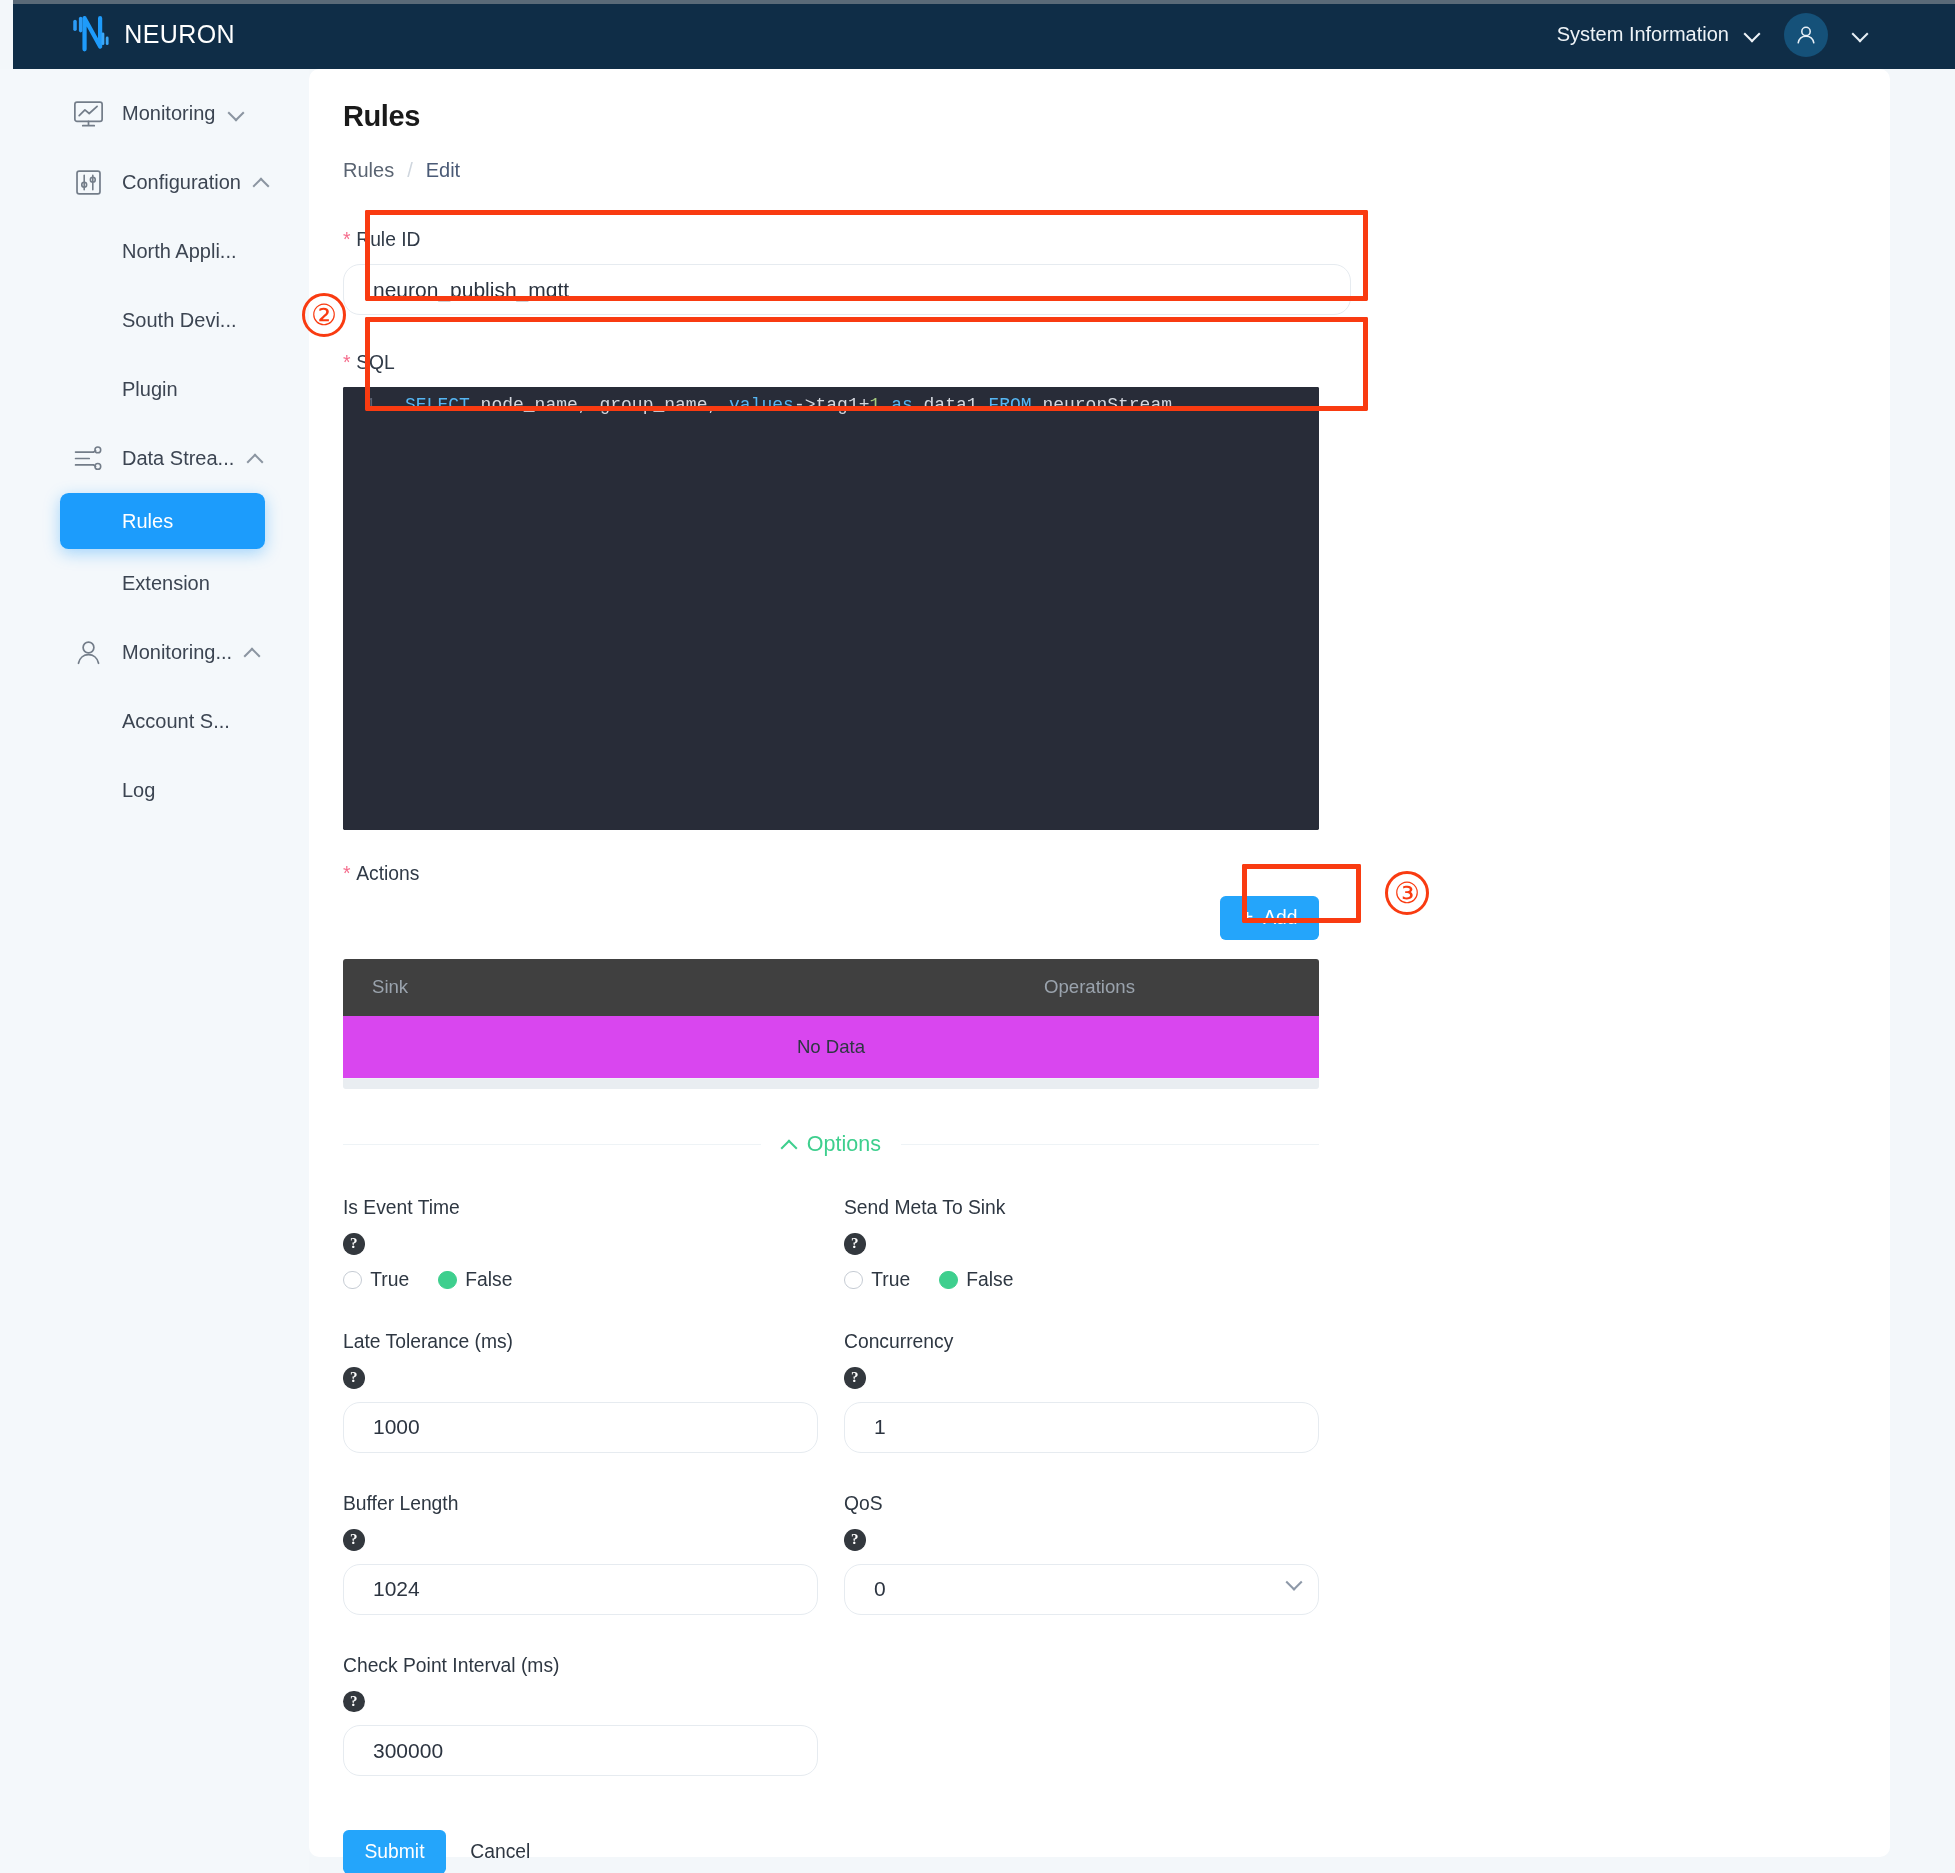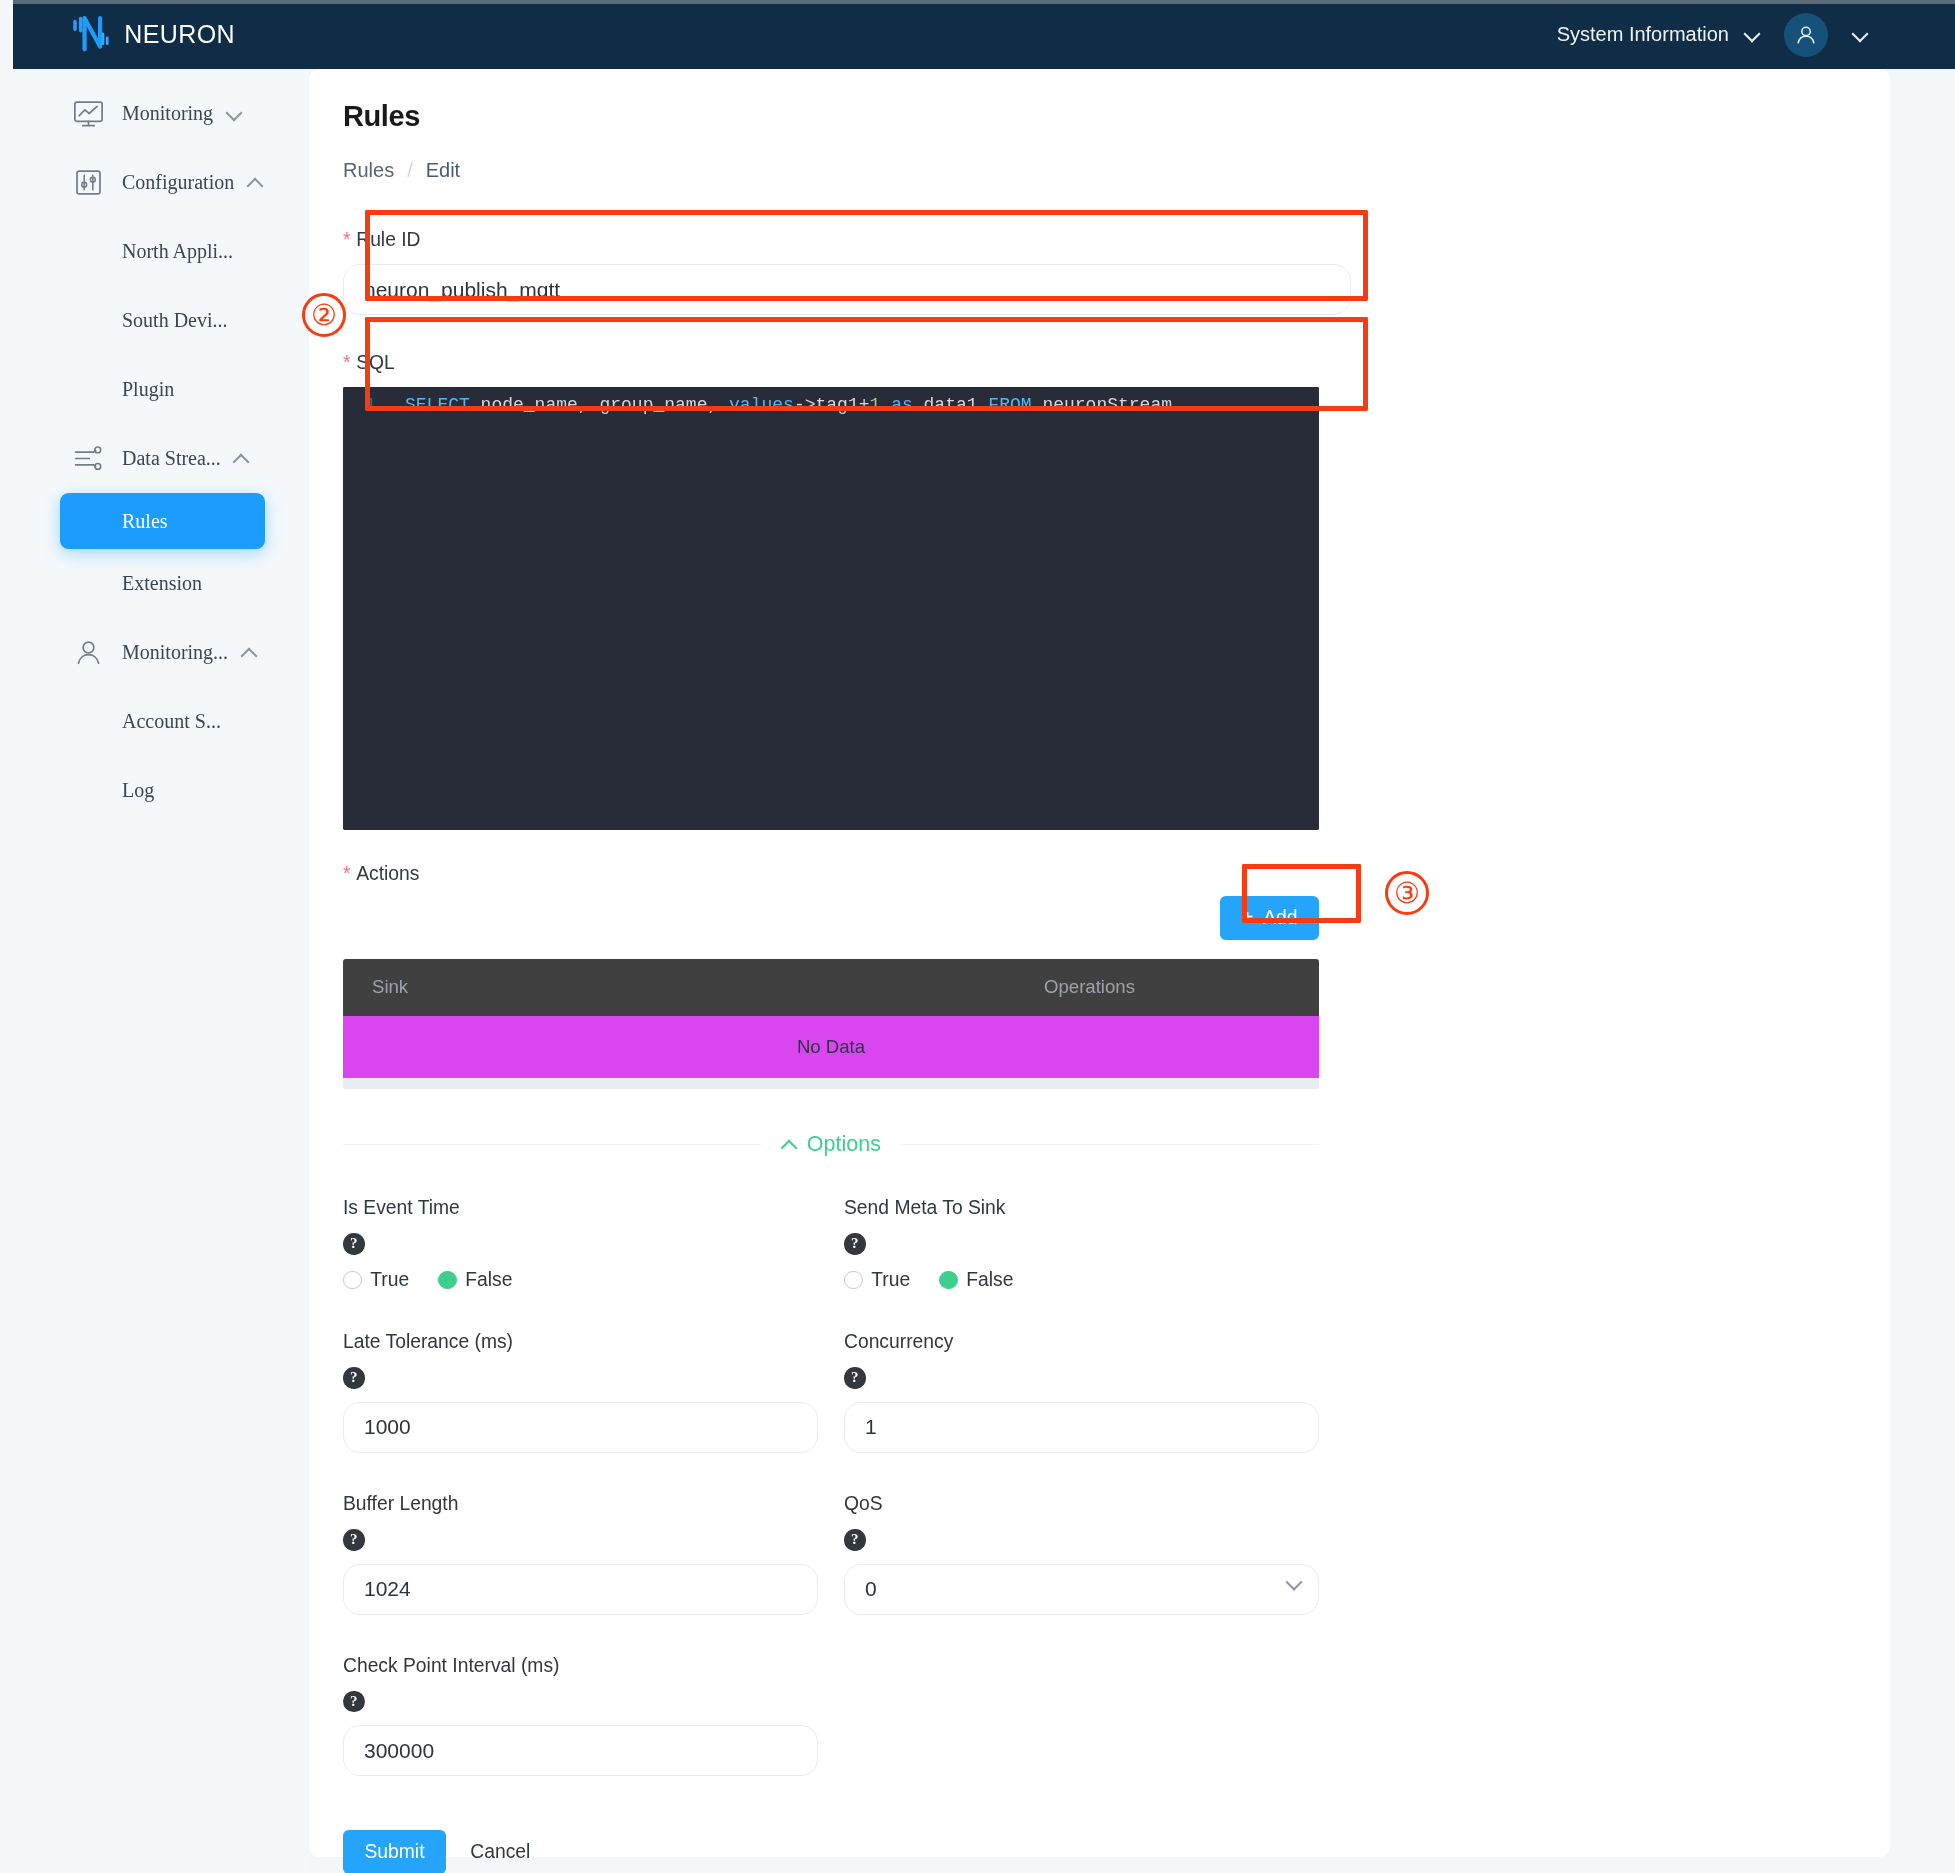--- a/index.html
+++ b/index.html
@@ -39,21 +39,21 @@
     width:44px; height:44px; border-radius:50%; background:#155179;
     display:flex; align-items:center; justify-content:center; cursor:pointer;
   }
   .user-chev { color:#e6eef4; }
 
   
   #sidebar {
     position:absolute; top:69px; left:0; width:309px; bottom:0;
     background:#f4f8fb; z-index:5;
   }
-  .nav-group { padding-top:10px;font-family:Liberation Serif, serif; }
+  .nav-group { padding-top:10px; }
   .nav-item {
     display:flex; align-items:center; height:69px; cursor:pointer;
     padding-left:72px; position:relative;
   }
   .nav-icon { width:33px; height:33px; margin-right:17px; flex:0 0 33px; color:#6a7480;}
   .nav-label { font-size:20px; color:#3c4552; }
   .nav-caret { margin-left:13px; color:#8b95a1; }
   .nav-sub { padding-left:122px; height:69px; display:flex; align-items:center; cursor:pointer;}
   .nav-sub .nav-label { color:#3c4552; }
   .nav-sub.active {
@@ -73,21 +73,21 @@
   .breadcrumb .sep { color:#cfd6de; }
   .breadcrumb .crumb-active { color:#4a5a76; cursor:pointer; }
 
   .form-area { margin-left:34px; width:1008px; position:relative; }
 
   .req-star { color:#f56c8c; margin-right:5.7px; }
   .field-label { font-size:19.3px; color:#303a47; }
 
   .txt-input {
     width:100%; height:51px; border:1.4px solid #e6ebf0; border-radius:17px;
-    background:#fff; font-size:21px; color:#2c3440; padding:0 20px;
+    background:#fff; font-size:21px; color:#2c3440; padding:0 29px;
     font-family:"Liberation Sans", sans-serif; outline:none;
   }
 
   
   .code-wrap { background:#282c38; border-radius:1.4px; width:976px; height:443px; position:relative; overflow:hidden;}
   .code-line {
     display:flex; align-items:center; height:30px; padding-top:5.7px;
     font-family:"Liberation Mono", monospace; font-size:18px; white-space:pre;
   }
   .gutter { width:33px; text-align:right; color:#5b6272; margin-right:29px; }

